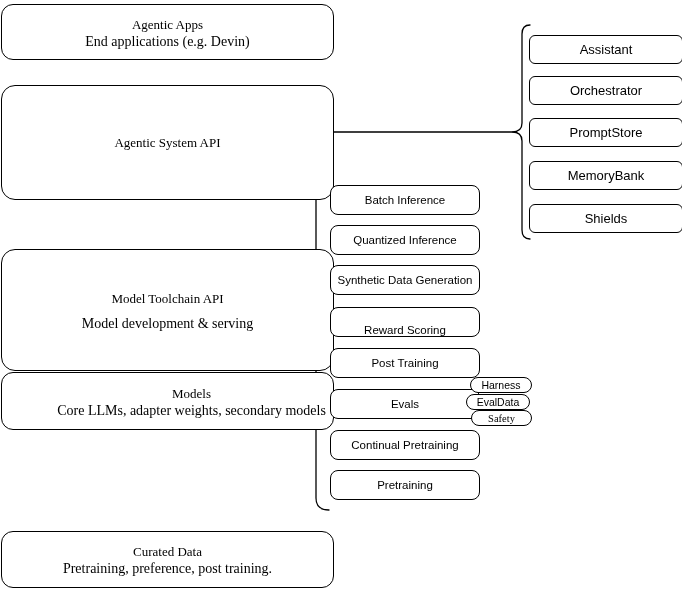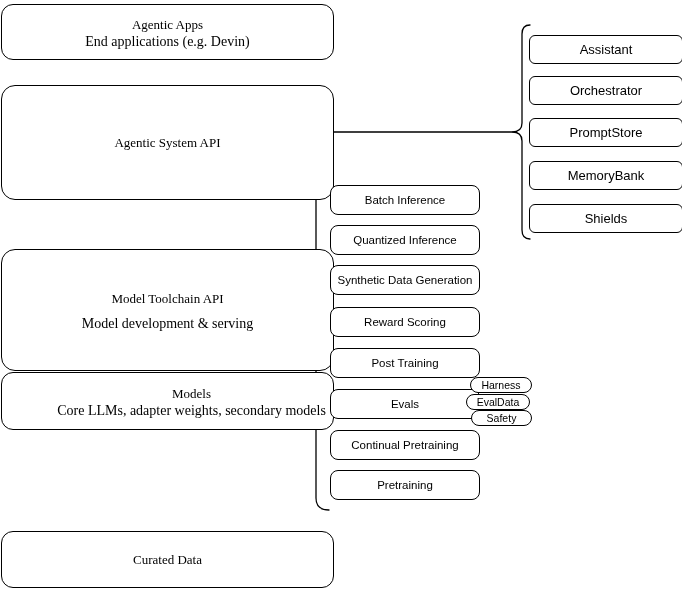--- a/index.html
+++ b/index.html
@@ -112,32 +112,33 @@
   </div>
 
   <div class="node lbox r12" style="top:372px;height:58px;padding-left:48px;">
     <span class="title">Models</span>
     <span class="subtitle">Core LLMs, adapter weights, secondary models</span>
   </div>
 
 
   <div class="node lbox r12" style="top:531px;height:57px;">
     <span class="title">Curated Data</span>
+    <span class="subtitle">Pretraining, preference, post training.</span>
   </div>
 
   <div class="node mbox" style="top:185px;">
     <span>Batch Inference</span>
   </div>
   <div class="node mbox" style="top:225px;">
     <span>Quantized Inference</span>
   </div>
   <div class="node mbox" style="top:265px;">
     <span>Synthetic Data Generation</span>
   </div>
-  <div class="node mbox" style="top:307px;">
+  <div class="node mbox" style="top:307px;justify-content:flex-end;">
     <span>Reward Scoring</span>
   </div>
   <div class="node mbox" style="top:348px;">
     <span>Post Training</span>
   </div>
   <div class="node mbox" style="top:389px;">
     <span>Evals</span>
   </div>
   <div class="node mbox" style="top:430px;">
     <span>Continual Pretraining</span>
@@ -145,21 +146,21 @@
   <div class="node mbox" style="top:470px;">
     <span>Pretraining</span>
   </div>
 
   <div class="pill" style="left:470px;top:377px;width:62px;">
     <span>Harness</span>
   </div>
   <div class="pill" style="left:466px;top:394px;width:64px;">
     <span>EvalData</span>
   </div>
-  <div class="pill" style="left:471px;top:410px;width:61px;">
+  <div class="pill" style="left:471px;top:410px;width:61px;font-family:Liberation Serif, serif;">
     <span>Safety</span>
   </div>
 
   <div class="node rbox" style="top:35px;">
     <span>Assistant</span>
   </div>
   <div class="node rbox" style="top:76px;">
     <span>Orchestrator</span>
   </div>
   <div class="node rbox" style="top:118px;">

